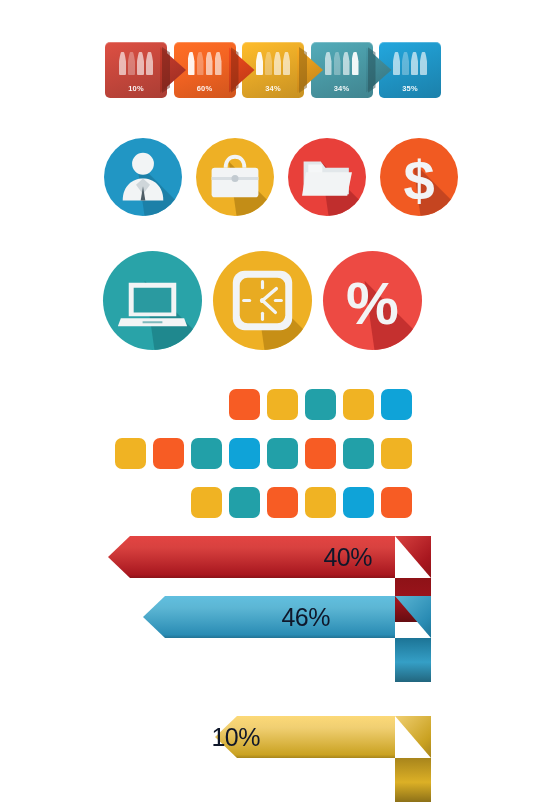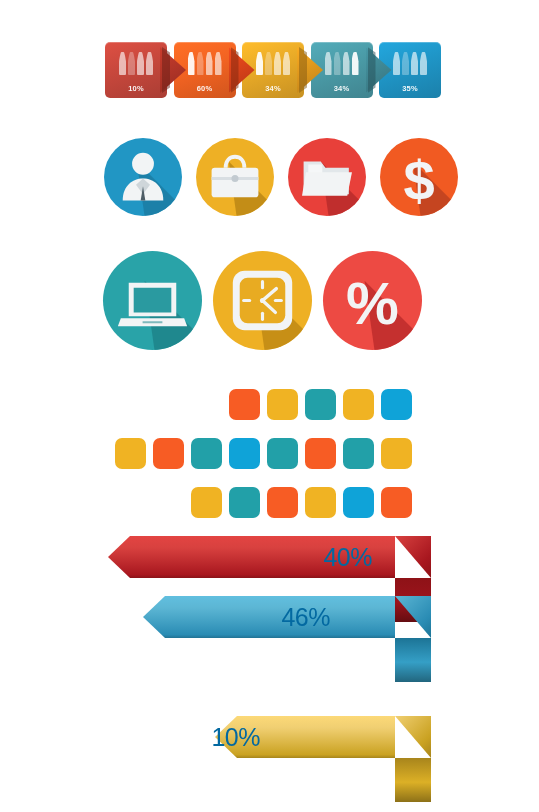--- a/index.html
+++ b/index.html
@@ -71,21 +71,21 @@
     position:absolute;top:100%;width:36px;height:44px;
     clip-path:polygon(0 0,100% 0,100% 100%,0 100%);
   }
   .rb-fold{
     position:absolute;top:0;height:100%;width:36px;
     clip-path:polygon(0 0,100% 100%,100% 0);
   }
   .rb-label{
     position:absolute;top:0;height:100%;
     display:flex;align-items:center;
-    font-size:25px;color:#0369a1;font-weight:normal;
+    font-size:25px;color:#0f172a;font-weight:normal;
     letter-spacing:-.5px;
   }
 </style>
 </head>
 <body>
 
 <div class="stage">
 
   <div id="arrow-row">
       <div class="arrow-block" style="left: 105px; width: 62px;">

